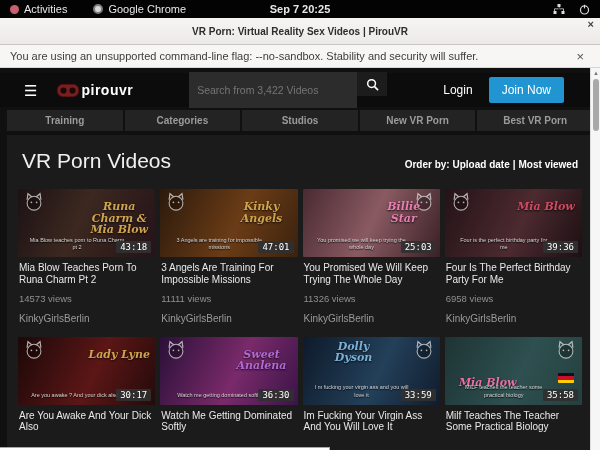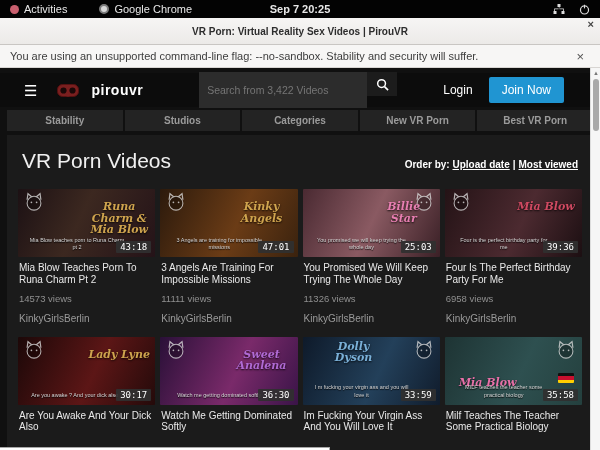--- a/index.html
+++ b/index.html
@@ -2,21 +2,21 @@
 <html><head>
 <meta charset="utf-8">
 <style>
   * { margin:0; padding:0; box-sizing:border-box; }
   html,body { width:600px; height:450px; overflow:hidden; background:#000;
     font-family:"Liberation Sans","DejaVu Sans",sans-serif; }
 
   
   .gnome-bar { height:18px; background:#030303; color:#e8e8e8; display:flex;
     align-items:center; font-size:11px; padding:0 10px; }
-  .gnome-left { display:flex; align-items:center; gap:6px; }
+  .gnome-left { display:flex; align-items:center; }
   .rec-dot { width:9px; height:9px; border-radius:50%; background:#c95f6e; display:inline-block; }
   .gnome-item { display:flex; align-items:center; gap:5px; margin-right:26px; cursor:default; }
   .chrome-ico { width:10px; height:10px; border-radius:50%; background:#d8d8d8;
     border:2px solid #7c7c7c; display:inline-block; }
   .gnome-clock { position:absolute; left:0; right:0; text-align:center; font-weight:bold; font-size:11px; }
   .gnome-bar { position:relative; }
   .gnome-right { margin-left:auto; display:flex; align-items:center; gap:14px; z-index:1; }
   .gnome-right svg { display:block; }
 
   
@@ -38,42 +38,42 @@
     border-left:1px solid #ddd; z-index:8; }
   .sb-arrow { position:absolute; left:0; width:10px; text-align:center; font-size:6px; color:#777; }
   .sb-up { top:2px; } .sb-down { bottom:2px; }
   .sb-thumb { position:absolute; top:11px; left:2px; width:6px; height:52px;
     background:#a9a9a9; border-radius:3px; }
 
   
   .site-header { height:34px; margin-top:5px; background:#0c0c0c; display:flex;
     align-items:center; padding:0 14px 0 24px; }
   .hamburger { color:#fff; font-size:15px; margin-right:20px; cursor:pointer; line-height:1; }
-  .logo { display:flex; align-items:center; gap:12px; cursor:pointer; }
+  .logo { display:flex; align-items:center; gap:2px; cursor:pointer; }
   .logo-text { color:#fff; font-weight:bold; font-size:14px; letter-spacing:.5px; }
   .search-wrap { display:flex; margin-left:56px; }
   .search-input { width:168px; height:24px; background:#2c2c2c; border:0; color:#9a9a9a;
     font-size:10.5px; padding:18px 8px; outline:none; font-family:inherit; }
   .search-btn { width:30px; height:24px; background:#1c1c1c; border:0; display:flex;
     align-items:center; justify-content:center; cursor:pointer; }
   .login { margin-left:auto; color:#fff; font-size:12px; cursor:pointer; }
   .join-btn { margin-left:16px; margin-right:22px; background:#2095d2; color:#fff;
     font-size:12px; border:0; padding:6px 13px; border-radius:2px; cursor:pointer; font-family:inherit; }
 
   
   .nav { display:flex; gap:2px; margin:3px 7px 0; }
   .nav-item { flex:1; background:#232323; color:#9b9b9b; font-size:10px; font-weight:bold;
     text-align:center; padding:5px 0; cursor:pointer; }
 
   
   .content { margin:4px 7px 0; background:#1b1b1b; padding:10px 9px 0; min-height:330px; }
   .content-head { display:flex; align-items:baseline; margin:4px 6px 16px; }
   .page-title { color:#f0f0f0; font-size:21px; font-weight:400; }
   .order-by { margin-left:auto; color:#fff; font-size:10px; font-weight:bold; }
-  .order-by a { color:#fff; text-decoration:underline; cursor:pointer; }
+  .order-by a { color:#fff; cursor:pointer; }
   .order-sep { margin:0 3px; }
 
   
   .grid { display:grid; grid-template-columns:repeat(4,1fr); gap:7px 5px; padding:0 2px; }
   .card { cursor:pointer; }
   .thumb { position:relative; height:68px; overflow:hidden; border-radius:1px; }
   .t1 { background:linear-gradient(115deg,#1c1114 0%,#3c2820 45%,#241318 100%); }
   .t2 { background:linear-gradient(115deg,#2c1a0c 0%,#6b3c16 55%,#3a220e 100%); }
   .t3 { background:linear-gradient(115deg,#4a2a32 0%,#8a5a62 50%,#3a2026 100%); }
   .t4 { background:linear-gradient(115deg,#241316 0%,#4c2a30 55%,#1c0f12 100%); }
@@ -174,23 +174,23 @@
             <circle cx="6" cy="6" r="4.2" fill="none" stroke="#fff" stroke-width="1.6"></circle>
             <line x1="9.2" y1="9.2" x2="13" y2="13" stroke="#fff" stroke-width="1.8"></line>
           </svg>
       </button>
     </div>
     <span class="login">Login</span>
     <button class="join-btn">Join Now</button>
   </header>
 
   <nav class="nav">
-    <div class="nav-item">Stability</div>
+    <div class="nav-item">Training</div>
+    <div class="nav-item">Categories</div>
     <div class="nav-item">Studios</div>
-    <div class="nav-item">Categories</div>
     <div class="nav-item">New VR Porn</div>
     <div class="nav-item">Best VR Porn</div>
   </nav>
 
   <main class="content">
     <div class="content-head">
       <h1 class="page-title">VR Porn Videos</h1>
       <div class="order-by">
         <span>Order by:</span>
         <a>Upload date</a><span class="order-sep">|</span><a>Most viewed</a>

